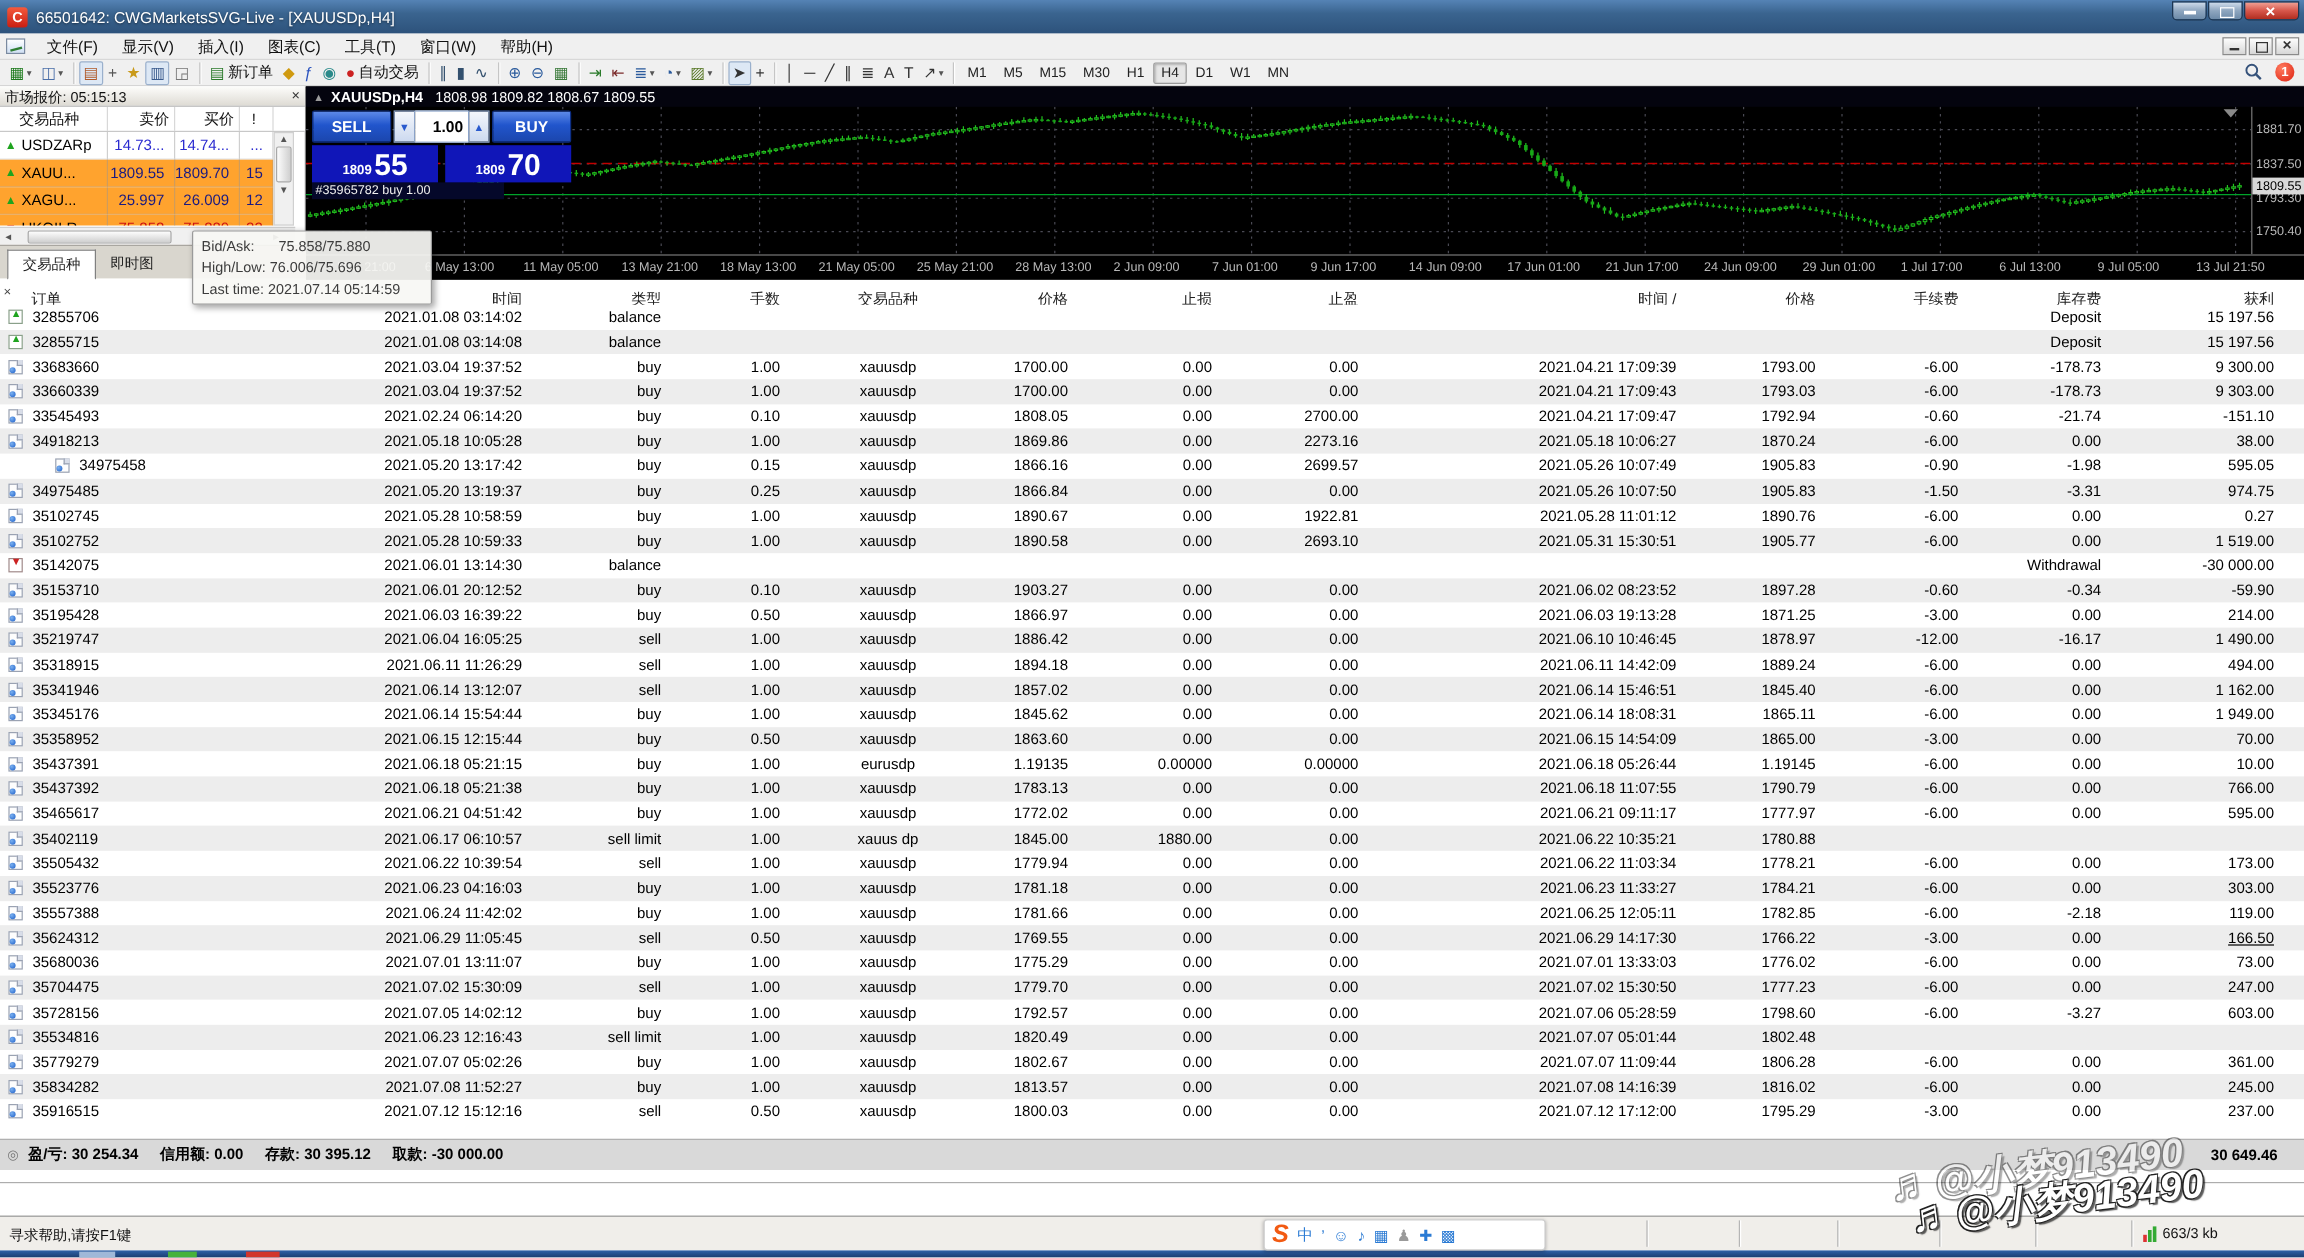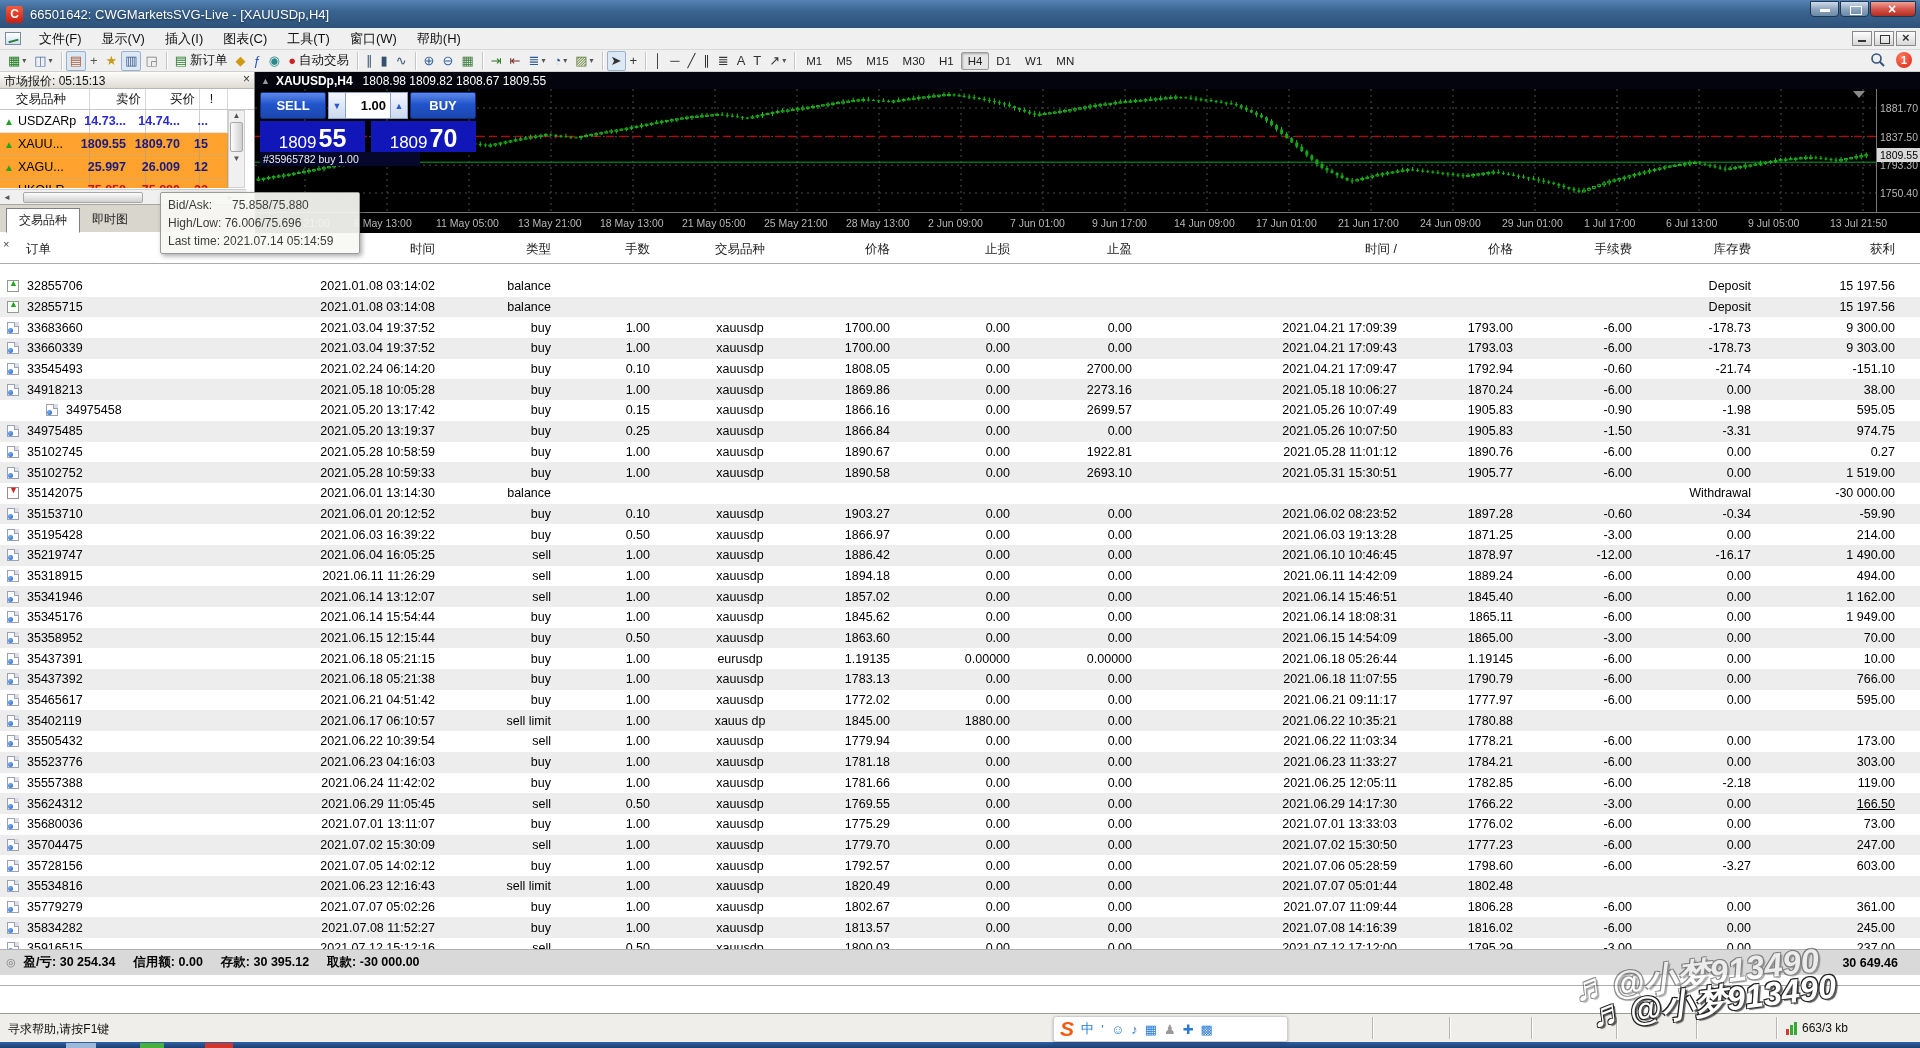--- a/index.html
+++ b/index.html
@@ -64,21 +64,21 @@
   .mw-header { display:flex; height:21px; border-bottom:1px solid #c8c8c8; font-size:12.5px; color:#111;
     align-items:center; background:#fff; }
   .mw-header span { border-right:1px solid #d8d8d8; height:100%; display:flex; align-items:center; }
   #mw-rows { position:absolute; left:0; top:38px; width:228px; height:78px; overflow:hidden; }
   .mw-row { display:flex; height:23px; font-size:12.5px; align-items:center; background:#fff; }
   .mw-row.hl { background:#ffa32e; }
   .mw-cell { height:100%; display:flex; align-items:center; border-right:1px solid rgba(150,150,150,.45);
     border-bottom:1px solid rgba(180,180,180,.35); }
   .mw-sym { width:90px; padding-left:4px; color:#000; }
   .mw-arrow { font-size:10px; margin-right:4px; }
-  .mw-num { justify-content:flex-end; padding-right:19px; font-weight:700; }
+  .mw-num { justify-content:flex-end; padding-right:8px; font-weight:400; }
   .c-blue { color:#2a2ad0; } .c-navy { color:#1a1a80; } .c-red { color:#cc1111; }
   .mw-vscroll { position:absolute; right:9px; top:38px; width:17px; height:78px; background:#f0f0f0;
     border:1px solid #d0d0d0; font-size:8px; color:#555; text-align:center; }
   .mw-vthumb { margin:2px 1px; height:30px; background:linear-gradient(90deg,#fdfdfd,#cfcfcf); border:1px solid #a8a8a8; border-radius:2px; }
   .mw-hscroll { position:absolute; left:0; top:117px; width:246px; height:15px; background:#f0f0f0;
     border-top:1px solid #d0d0d0; display:flex; align-items:center; font-size:8px; color:#555; }
   .mw-hthumb { width:120px; height:11px; margin-left:12px; background:linear-gradient(#fdfdfd,#cfcfcf);
     border:1px solid #a8a8a8; border-radius:2px; }
   .mw-tabs { position:absolute; left:0; top:132px; width:255px; height:28px; background:#d9d6ce;
     border-top:1px solid #a9a6a0; display:flex; align-items:flex-start; padding:3px 0 0 6px; }
@@ -111,36 +111,36 @@
     display:flex; align-items:center; justify-content:center; }
   .oc-stepper { display:flex; height:27px; margin:0 2px; }
   .oc-step { width:18px; background:linear-gradient(#f4f7fc,#ccd9ef); border:1px solid #8aa2c8;
     color:#2a5ace; font-size:9px; display:flex; align-items:center; justify-content:center; }
   .oc-vol { width:44px; background:#fff; border-top:1px solid #8aa2c8; border-bottom:1px solid #8aa2c8;
     color:#000; font-size:13px; font-weight:bold; display:flex; align-items:center; justify-content:flex-end; padding-right:4px; }
   .oc-row2 { display:flex; margin-top:2px; }
   .oc-price { width:105px; height:31px; background:#1016b8; color:#fff; display:flex;
     align-items:flex-end; justify-content:center; padding-bottom:2px; }
   .oc-price + .oc-price { margin-left:6px; }
-  .oc-big-sm { font-size:17px; font-weight:normal; margin-right:2px; line-height:15px;text-align:center; }
+  .oc-big-sm { font-size:11px; font-weight:bold; margin-right:2px; line-height:15px;text-align:center; }
   .oc-big { font-size:25px; font-weight:bold; line-height:24px; }
   .oc-pos { margin-top:0; width:160px; height:14px; background:#05082a; color:#eee; font-size:10.5px;
     padding-left:3px; line-height:14px; }
 
   
   #tooltip { position:absolute; left:160px; top:192px; width:200px; height:62px; z-index:60;
     background:rgba(247,247,244,.93); border:1px solid #9a9a9a; border-radius:2px;
     box-shadow:2px 2px 5px rgba(0,0,0,.35); padding:3px 7px; font-size:12px; color:#3c3c3c;
     line-height:18px; white-space:pre; }
 
   
   #hist-header { position:absolute; left:0; top:236px; width:1920px; height:28px; background:#fff;
     border-bottom:1px solid #ababab; display:flex; align-items:center; font-size:12.5px; color:#222; }
   #hist-close { position:absolute; left:3px; top:238px; font-size:11px; color:#444; z-index:5; }
-  #hist-rows { position:absolute; left:0; top:276px; width:1920px; height:684px; background:#fff; }
+  #hist-rows { position:absolute; left:0; top:254px; width:1920px; height:684px; background:#fff; }
   .hrow { display:flex; height:20.7px; align-items:center; font-size:12.5px; color:#000; }
   .hrow.odd { background:#ededed; }
   .hcell { overflow:hidden; white-space:nowrap; padding-right:5px; }
   .hc-left { text-align:left; } .hc-right { text-align:right; } .hc-center { text-align:center; }
   .ord-icon { display:inline-block; width:12px; height:12px; margin:0 8px 0 7px; vertical-align:-2px; position:relative; }
   .ic-dep { border:1px solid #8aa08a; background:#fff; }
   .ic-dep::after { content:"▲"; position:absolute; left:1px; top:-3px; font-size:9px; color:#1fa41f; }
   .ic-wd { border:1px solid #a08a8a; background:#fff; }
   .ic-wd::after { content:"▼"; position:absolute; left:1px; top:-3px; font-size:9px; color:#cc2222; }
   .ic-trade { border:1px solid #9aa2b2; background:#fdfdfd; }

